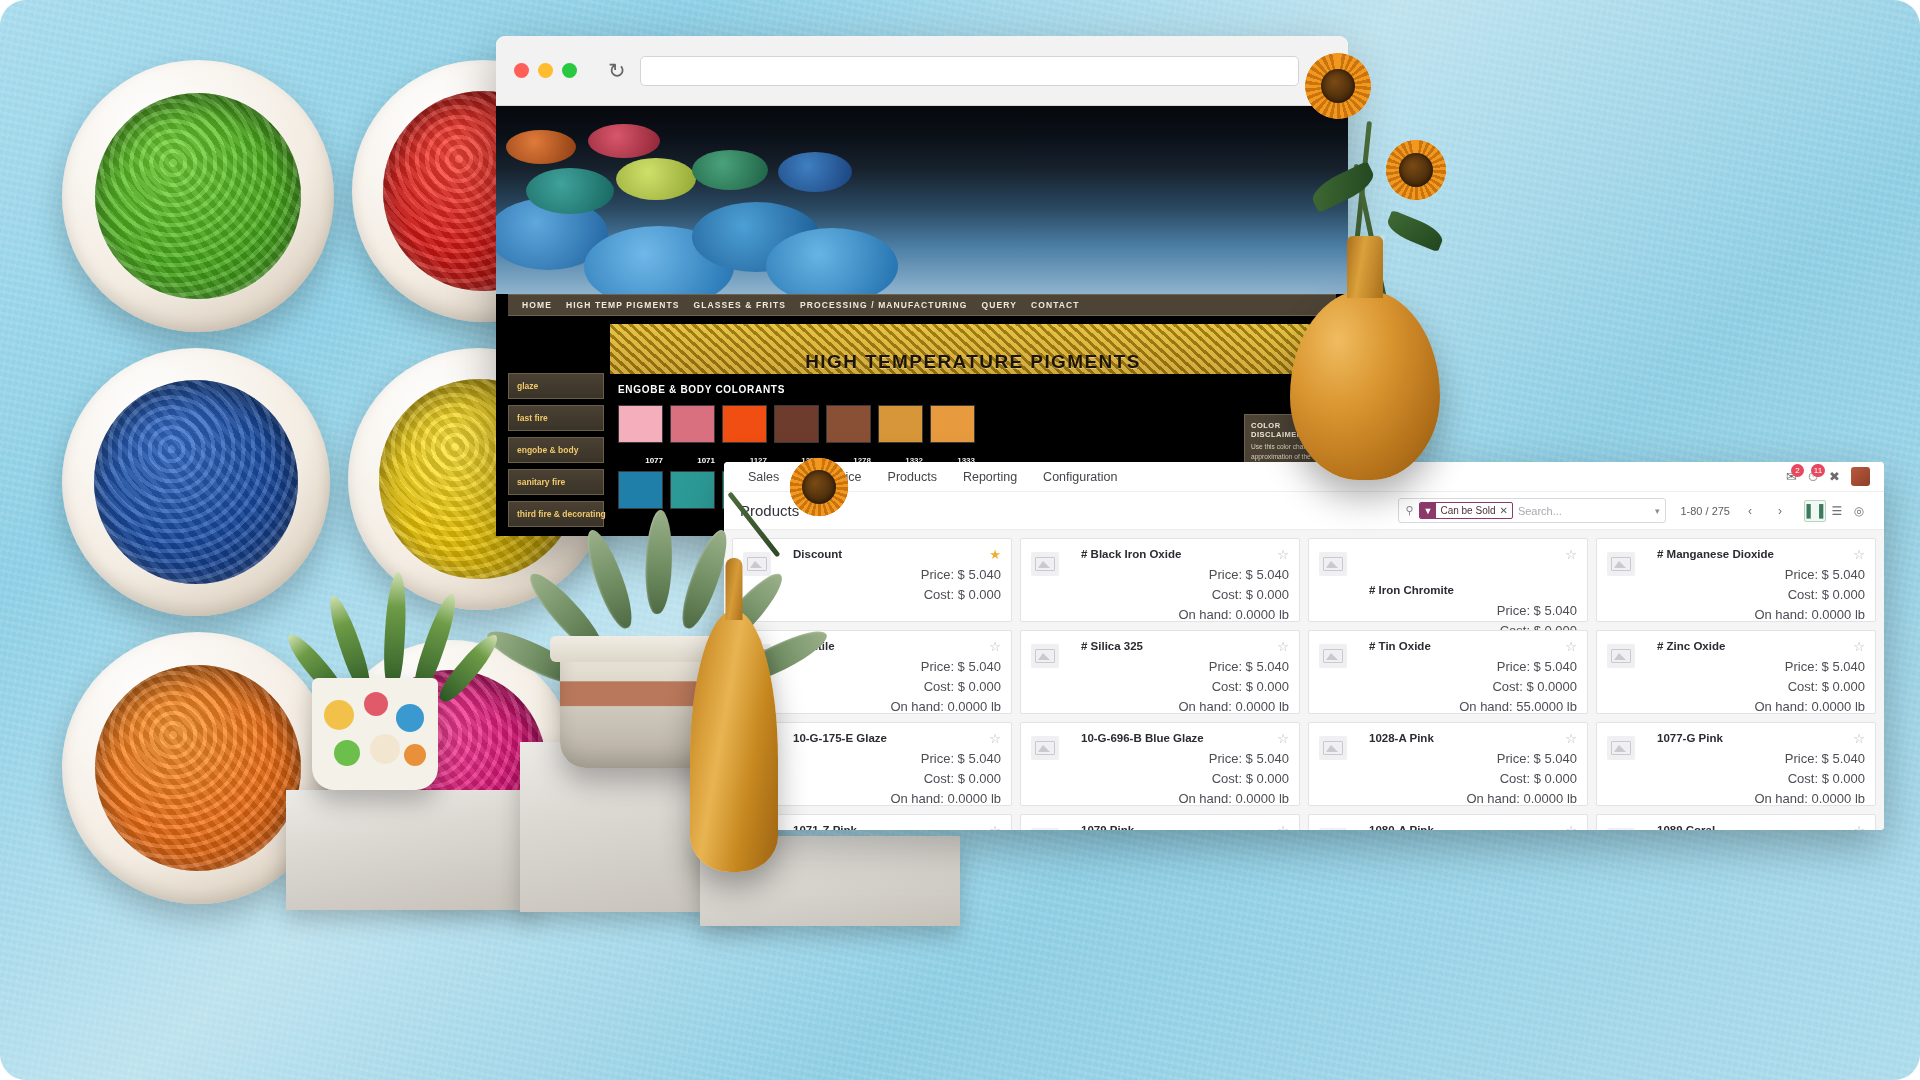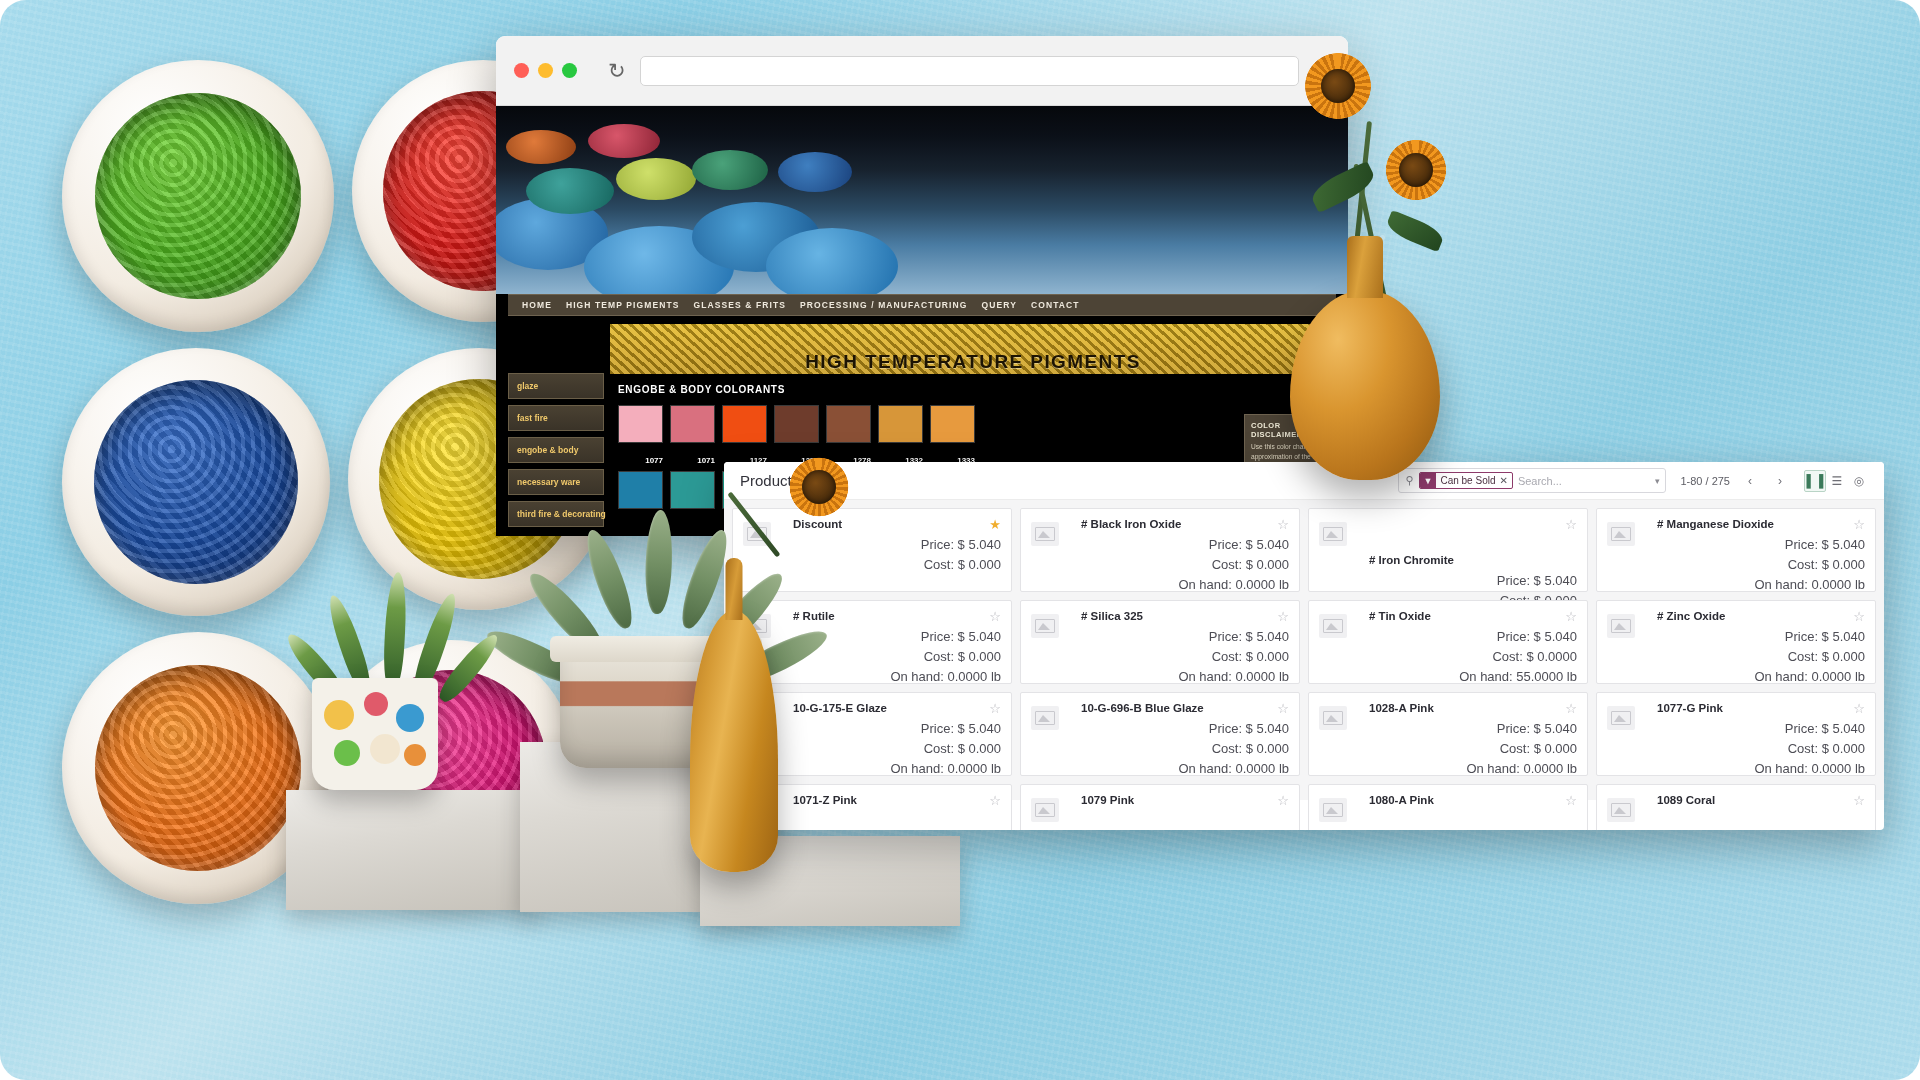--- a/index.html
+++ b/index.html
@@ -376,21 +376,21 @@
       <span class="nav-item">PROCESSING / MANUFACTURING</span>
       <span class="nav-item">QUERY</span>
       <span class="nav-item">CONTACT</span>
     </div>
 
     <div id="site-body">
       <div id="site-sidebar">
         <div class="side-btn">glaze</div>
         <div class="side-btn">fast fire</div>
         <div class="side-btn">engobe &amp; body</div>
-        <div class="side-btn">necessary ware</div>
+        <div class="side-btn">sanitary fire</div>
         <div class="side-btn">third fire &amp; decorating</div>
       </div>
 
       <div id="site-main">
         <div id="pigments-banner">
           <div id="pigments-banner-title">HIGH TEMPERATURE PIGMENTS</div>
         </div>
         <div id="colorants-panel">
           <div id="colorants-title">ENGOBE &amp; BODY COLORANTS</div>
           <div class="swatch-row">
@@ -451,20 +451,33 @@
     </div>
 
     <div id="disclaimer">
       <div id="disclaimer-title">COLOR DISCLAIMER</div>
       <div id="disclaimer-text">Use this color chart as an approximation of the real color. If exact color matching is necessary, please request actual samples of the materials.</div>
     </div>
   </div>
 </div>
 
 <div id="odoo-window">
+  <div id="odoo-topbar">
+    <span class="odoo-menu">Sales</span>
+    <span class="odoo-menu">To Invoice</span>
+    <span class="odoo-menu">Products</span>
+    <span class="odoo-menu">Reporting</span>
+    <span class="odoo-menu">Configuration</span>
+    <div id="odoo-systray">
+      <span class="systray-badge">✉<span class="cnt">2</span></span>
+      <span class="systray-badge">⏱<span class="cnt">11</span></span>
+      <span class="systray-badge">✖</span>
+      <span id="odoo-avatar"></span>
+    </div>
+  </div>
 
   <div id="odoo-controlbar">
     <span id="odoo-breadcrumb">Products</span>
     <div id="searchview">
       <span id="search-glass">⚲</span>
       <span class="facet">
         <span class="facet-icon">▼</span>
         <span class="facet-label">Can be Sold</span>
         <span class="facet-x">✕</span>
       </span>

